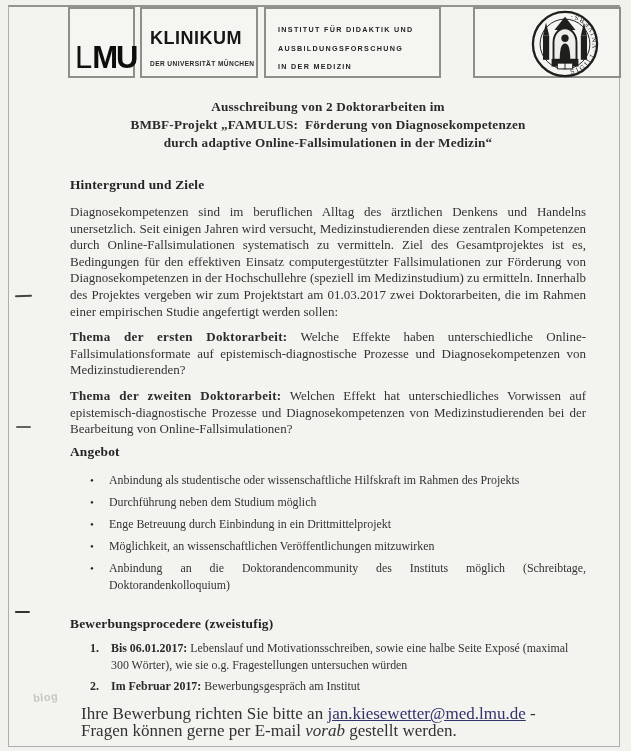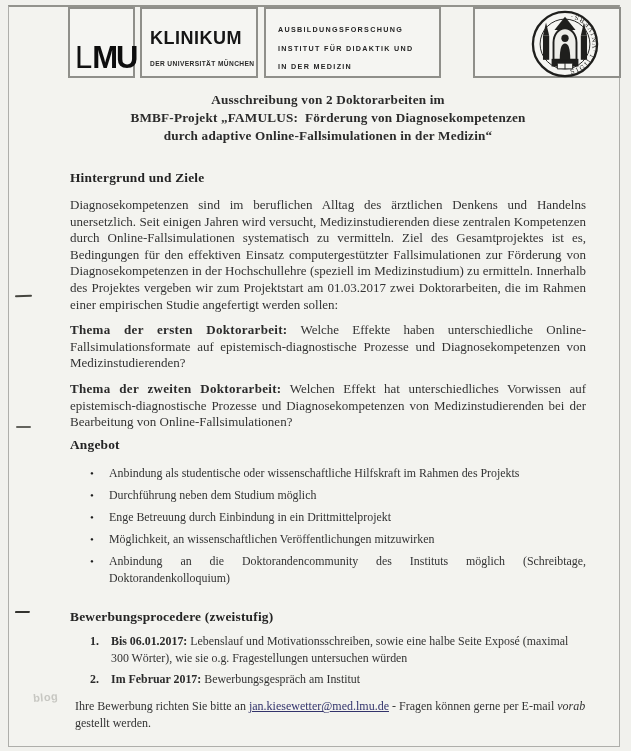--- a/index.html
+++ b/index.html
@@ -26,38 +26,38 @@
   .lmu-box .lmu-mu{font-family:"Liberation Sans",sans-serif;font-size:31px;font-weight:800;letter-spacing:-2px;line-height:0.85;color:#0d0d0d;}
   .klinikum-box{left:131px;width:118px;padding:20px 1px 0 8px;}
   .klinikum-title{font-family:"Liberation Sans",sans-serif;font-size:18px;font-weight:700;letter-spacing:0.5px;color:#161616;line-height:1;}
   .klinikum-sub{font-family:"Liberation Sans",sans-serif;font-size:6.6px;font-weight:700;letter-spacing:0.4px;color:#2a2a2a;margin-top:13px;}
   .institute-box{left:255px;width:177px;padding:12px 0 0 12px;
     font-family:"Liberation Sans",sans-serif;font-size:7.2px;font-weight:700;
     letter-spacing:1.3px;color:#252525;line-height:18.5px;}
   .seal-box{left:464px;width:148px;}
   .seal-box svg{position:absolute;right:6px;top:1px;}
   
-  .content{position:absolute;left:61px;top:58px;width:516px;}
+  .content{position:absolute;left:61px;top:65px;width:516px;}
   .doc-title{margin-top:26px;text-align:center;font-weight:bold;font-size:13.2px;line-height:18px;color:#2b2b2b;letter-spacing:0.2px;}
   h2{margin:24px 0 0 0;font-size:13.4px;line-height:17px;font-weight:bold;color:#242424;letter-spacing:0.2px;}
   h2.offer-h{margin-top:5px;font-family:Liberation Serif, serif;}
   h2.app-h{margin-top:22px;}
   p.body-p{margin:11px 0 0 0;font-size:13px;line-height:16.6px;text-align:justify;color:#333;}
   p.topic{margin-top:9px;}
   p.topic b{letter-spacing:0.3px;color:#2b2b2b;}
   ul.offer{list-style:none;margin:12px 0 0 0;padding:0;}
   ul.offer li{display:flex;margin:0 0 5.5px 0;font-size:11.9px;line-height:16.6px;}
   ul.offer .blt{flex:none;width:19px;padding-left:20px;font-size:11px;color:#1e1e1e;}
   ul.offer .btxt{flex:1;text-align:justify;}
   ol.steps{list-style:none;margin:8px 0 0 0;padding:0;}
   ol.steps li{display:flex;margin:0 0 5px 0;font-size:11.9px;line-height:16.6px;}
   ol.steps .num{flex:none;width:21px;margin-left:20px;font-weight:bold;color:#2b2b2b;}
   ol.steps .stepbody{flex:1;}
   ol.steps .stepbody b{color:#2b2b2b;}
-  p.closing{margin:10px 0 0 5px;font-size:12px;line-height:17px;color:#333;}
+  p.closing{margin:10px 0 0 11px;font-size:17px;line-height:17px;color:#333;}
   a.email{color:#32336b;text-decoration:underline;cursor:pointer;}
   
   .dash{position:absolute;height:2px;background:#45453f;border-radius:1px;}
   .dash1{left:6px;top:288px;width:17px;transform:rotate(-2deg);}
   .dash2{left:7px;top:419px;width:15px;background:#63635d;}
   .dash3{left:6px;top:604px;width:15px;background:#33332f;transform:rotate(-1deg);}
   .watermark{
     position:absolute;left:24px;top:684px;
     font-family:"Liberation Sans",sans-serif;font-size:11px;font-weight:700;
     color:#c7c7c2;transform:rotate(-5deg);letter-spacing:0.5px;
@@ -72,22 +72,22 @@
     <div class="hbox lmu-box">
       <span>
         <span class="lmu-l">L</span><span class="lmu-mu">MU</span>
       </span>
     </div>
     <div class="hbox klinikum-box">
       <div class="klinikum-title">KLINIKUM</div>
       <div class="klinikum-sub">DER UNIVERSITÄT MÜNCHEN</div>
     </div>
     <div class="hbox institute-box">
+      <div>INSTITUT FÜR DIDAKTIK UND</div>
       <div>AUSBILDUNGSFORSCHUNG</div>
-      <div>INSTITUT FÜR DIDAKTIK UND</div>
       <div>IN DER MEDIZIN</div>
     </div>
     <div class="hbox seal-box">
       <svg width="96" height="68" viewBox="0 0 100 71">
         <defs>
             <path id="sealArc" d="M 52 67 A 31.5 31.5 0 0 0 52 4"></path>
           </defs>
         <circle cx="50" cy="35.5" r="33.5" fill="none" stroke="#1f1f1d" stroke-width="2.4"></circle>
         <circle cx="50" cy="35.5" r="26" fill="none" stroke="#1f1f1d" stroke-width="1"></circle>
         <text font-size="6.5" letter-spacing="2.2" fill="#1f1f1d" font-family="'DejaVu Serif',serif">

